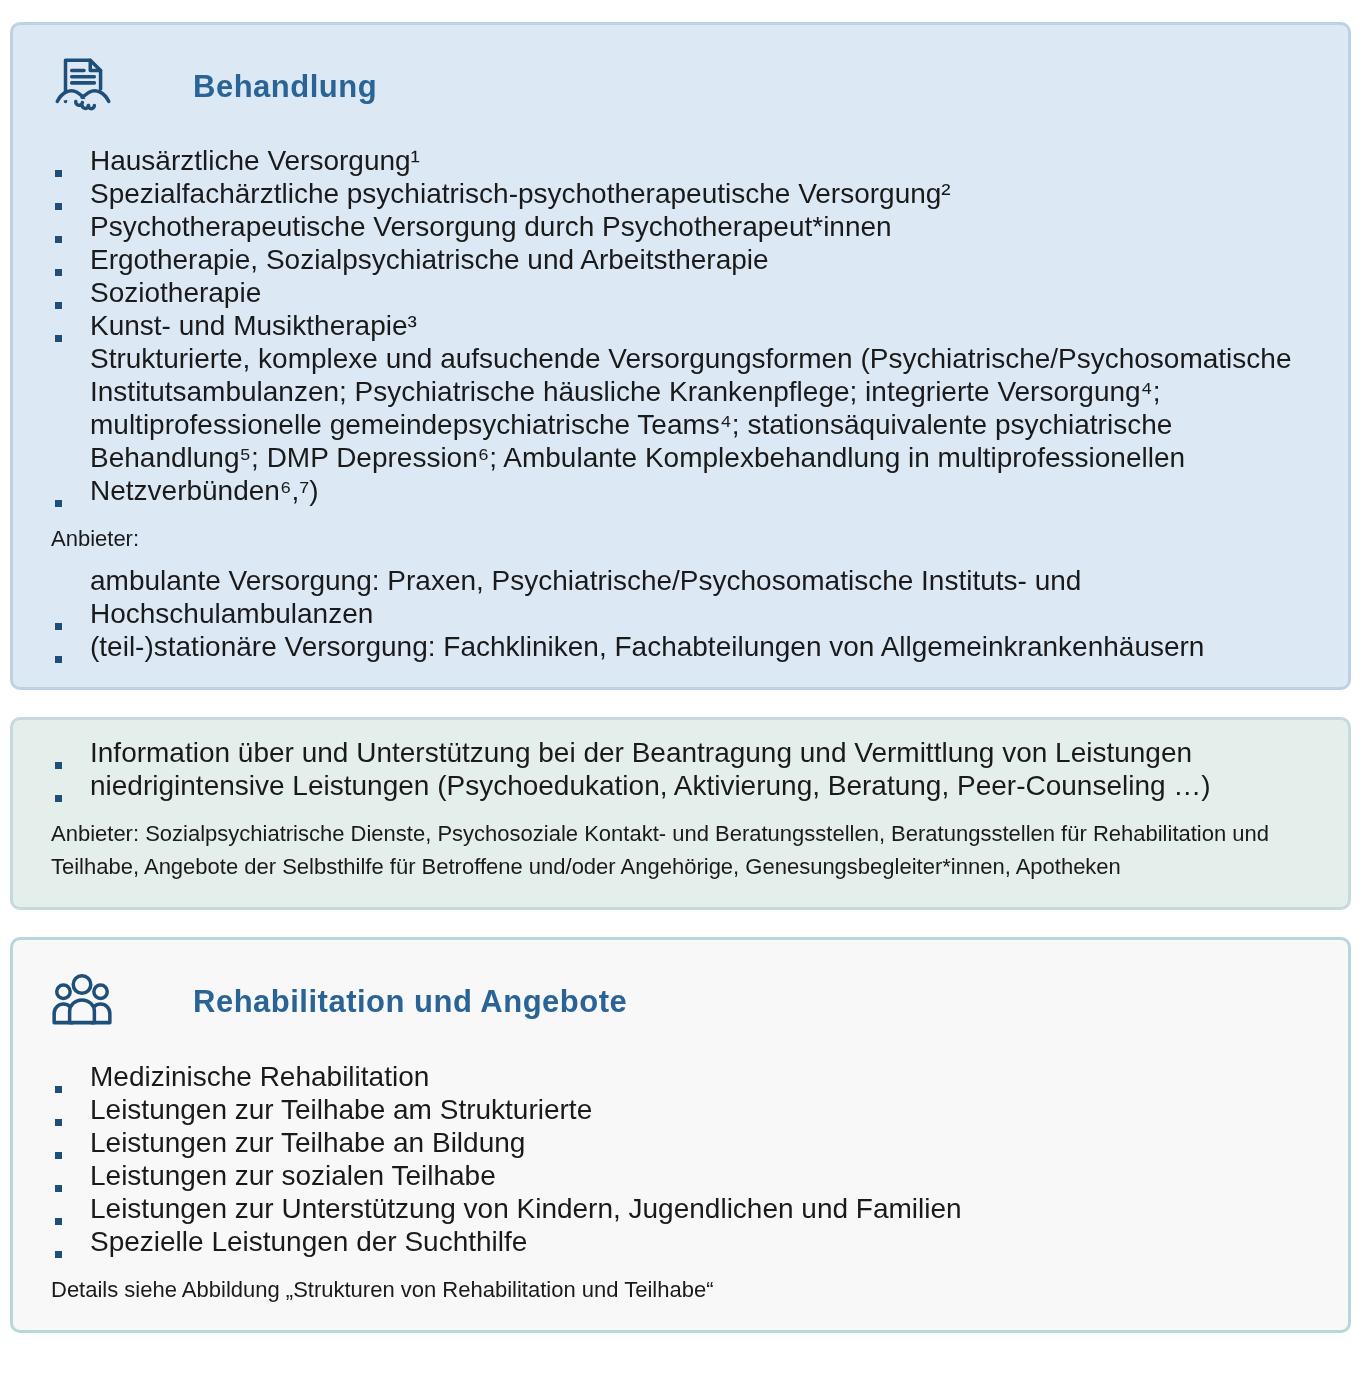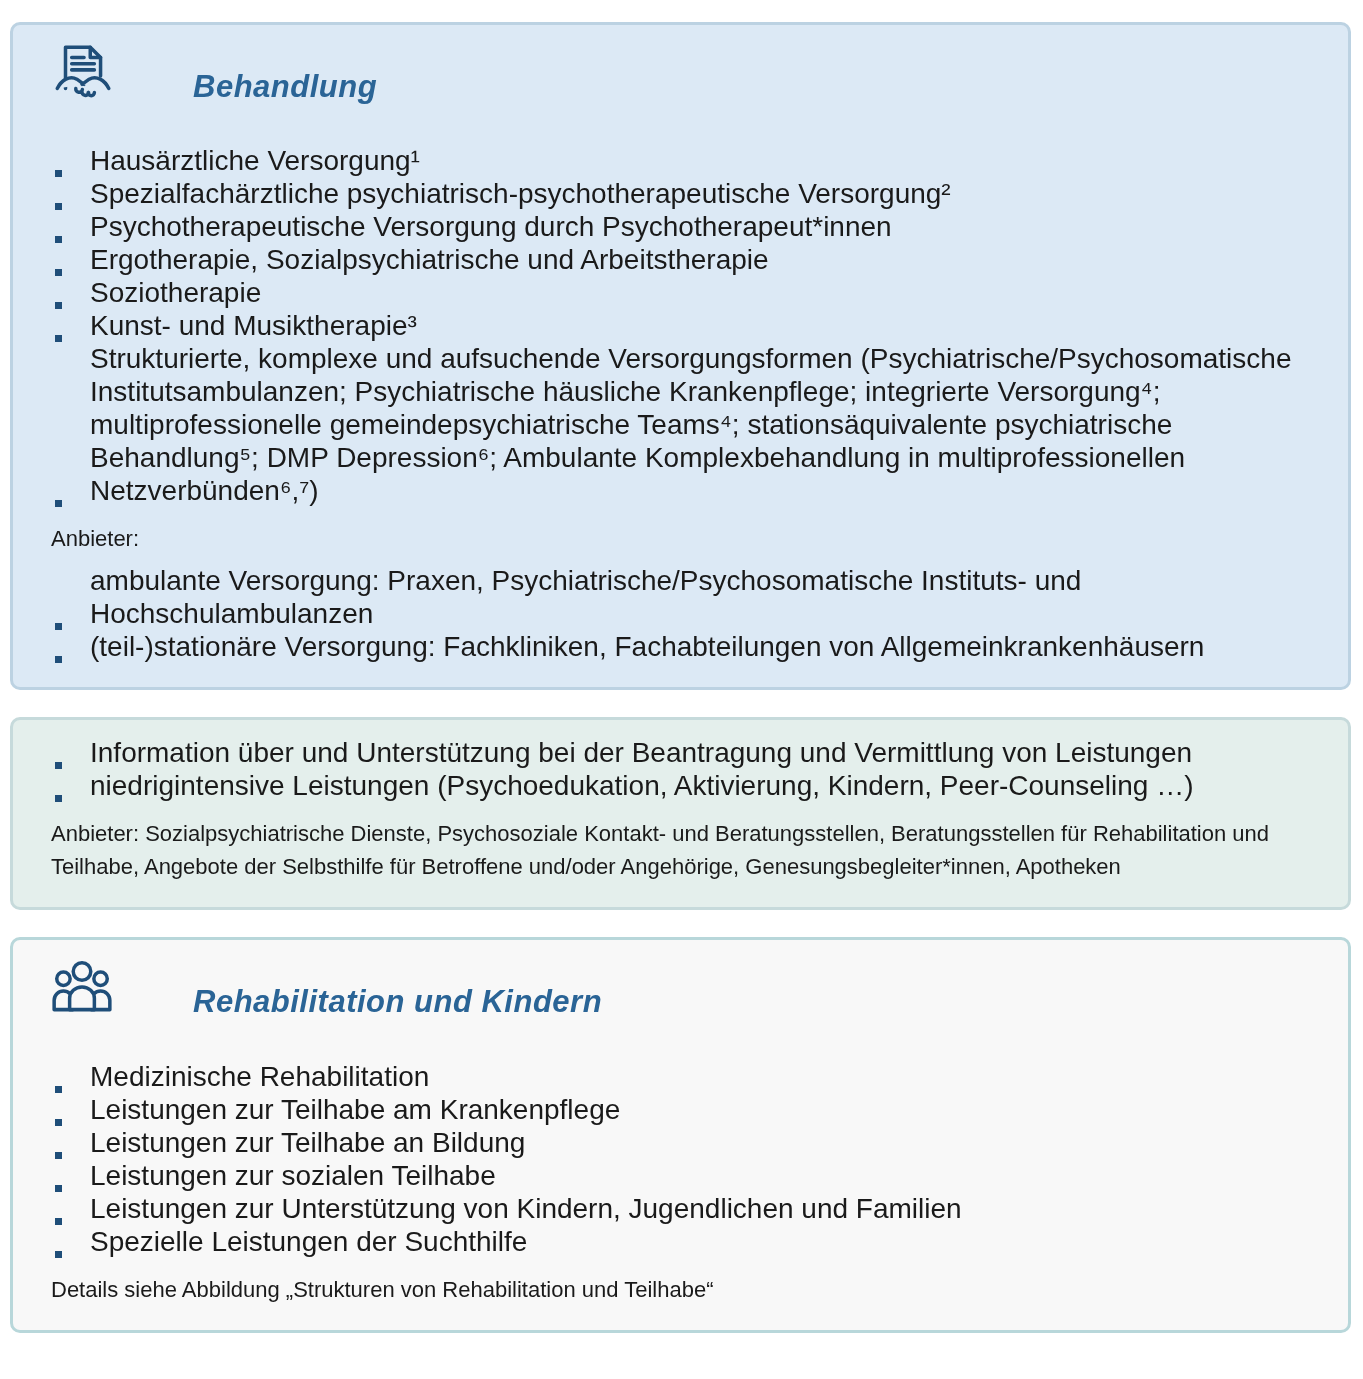--- a/index.html
+++ b/index.html
@@ -11,21 +11,21 @@
     color:#1a1a1a;
   }
   .panel{
     box-sizing:border-box;width:1341px;border-radius:10px;
     padding:16px 28px 24px 36px;margin-bottom:27px;
     border:3px solid transparent;
   }
   .panel-behandlung{background:#dce9f5;border-color:#bcd2e2;}
   .panel-beratung{background:#e4efec;border-color:#c6dadb;}
   .panel-rehabilitation{background:#f8f8f8;border-color:#b8d7da;}
-  .panel-header{display:flex;align-items:flex-start;margin-bottom:12px;font-style:italic;}
+  .panel-header{display:flex;align-items:center;margin-bottom:12px;}
   .panel-icon{width:66px;height:66px;flex:0 0 66px;}
   .panel-icon svg{width:66px;height:66px;display:block;}
   .panel-title{
     margin-left:78px;font-size:31px;line-height:40px;
     color:#2a6496;letter-spacing:0.5px;
   }
   ul.bullets{list-style:none;margin:0;padding:0 0 0 6px;}
   ul.bullets li{
     display:flex;align-items:flex-end;
     font-size:28px;line-height:33px;
@@ -107,48 +107,48 @@
   </section>
 
   <section class="panel panel-beratung">
     <ul class="bullets">
         <li>
           <span class="sq"></span>
           <span class="li-text">Information über und Unterstützung bei der Beantragung und Vermittlung von Leistungen</span>
         </li>
         <li>
           <span class="sq"></span>
-          <span class="li-text">niedrigintensive Leistungen (Psychoedukation, Aktivierung, Kindern, Peer-Counseling …)</span>
+          <span class="li-text">niedrigintensive Leistungen (Psychoedukation, Aktivierung, Beratung, Peer-Counseling …)</span>
         </li>
       </ul>
     <p class="para tight">Anbieter: Sozialpsychiatrische Dienste, Psychosoziale Kontakt- und Beratungsstellen, Beratungsstellen für Rehabilitation und Teilhabe, Angebote der Selbsthilfe für Betroffene und/oder Angehörige, Genesungsbegleiter*innen, Apotheken</p>
   </section>
 
   <section class="panel panel-rehabilitation">
     <div class="panel-header">
       <span class="panel-icon">
         <svg viewBox="0 0 64 64">
           <circle class="icon-stroke fill-b3" cx="14" cy="22" r="6.5"></circle>
           <path class="icon-stroke fill-b3" d="M5 52 L5 43 a9 9 0 0 1 18 0 L23 52 Z"></path>
           <circle class="icon-stroke fill-b3" cx="50" cy="22" r="6.5"></circle>
           <path class="icon-stroke fill-b3" d="M41 52 L41 43 a9 9 0 0 1 18 0 L59 52 Z"></path>
           <circle class="icon-stroke fill-b3" cx="32" cy="15" r="8.5"></circle>
           <path class="icon-stroke fill-b3" d="M20 52 L20 41 a12 11 0 0 1 24 0 L44 52 Z"></path>
         </svg>
       </span>
-      <h2 class="panel-title">Rehabilitation und Kindern</h2>
+      <h2 class="panel-title">Rehabilitation und Angebote</h2>
     </div>
     <ul class="bullets">
         <li>
           <span class="sq"></span>
           <span class="li-text">Medizinische Rehabilitation</span>
         </li>
         <li>
           <span class="sq"></span>
-          <span class="li-text">Leistungen zur Teilhabe am Krankenpflege</span>
+          <span class="li-text">Leistungen zur Teilhabe am Strukturierte</span>
         </li>
         <li>
           <span class="sq"></span>
           <span class="li-text">Leistungen zur Teilhabe an Bildung</span>
         </li>
         <li>
           <span class="sq"></span>
           <span class="li-text">Leistungen zur sozialen Teilhabe</span>
         </li>
         <li>

